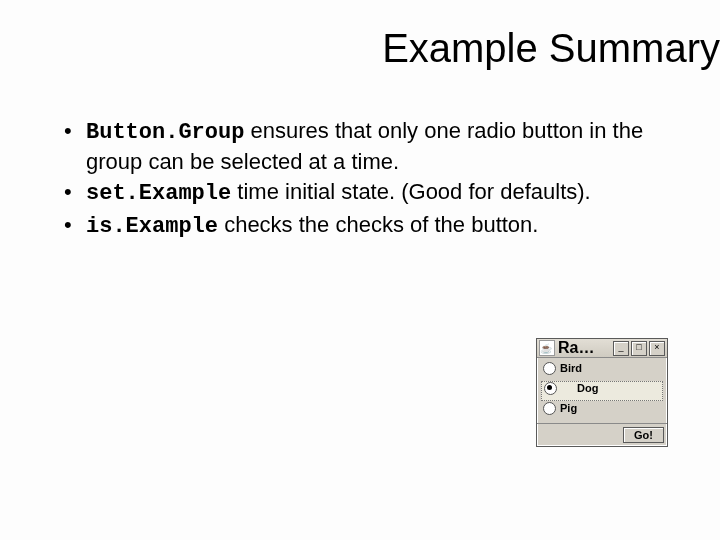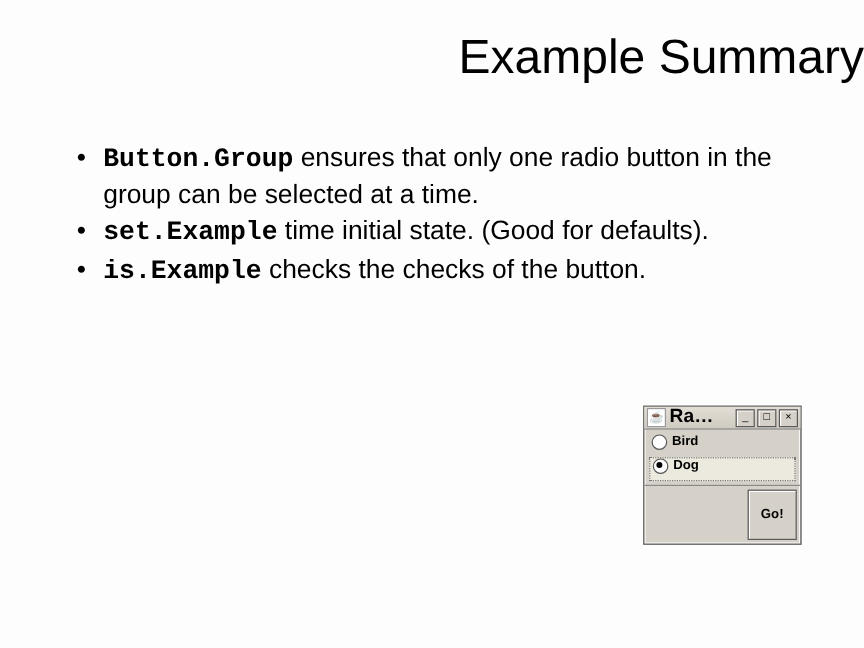--- a/index.html
+++ b/index.html
@@ -70,40 +70,40 @@
     font-size:9px;line-height:11px;text-align:center;
     font-family:Arial,sans-serif;
   }
   .opts{padding:4px 4px 2px 4px;}
   .opt{
     display:flex;
     height:18px;
     padding:0 2px;
     margin-bottom:1px;
   }
-  .opt.sel{background:#eceade;border:1px dotted #777;}
+  .opt.sel{background:#eceade;border:1px dotted #777;gap:16px;}
   .radio{
     width:11px;height:11px;border:1px solid #555;border-radius:50%;
     background:#fff;margin-right:4px;position:relative;flex:0 0 11px;
   }
   .opt.sel .radio::after{
     content:"";position:absolute;left:2px;top:2px;width:5px;height:5px;
     background:#000;border-radius:50%;
   }
   .olabel{font-weight:700;font-size:11px;}
   .bbar{
     border-top:1px solid #8a8a8a;
     display:flex;justify-content:flex-end;
     padding:3px;
   }
   .go{
     background:#d5d1c8;border:1px solid #5a5a5a;
     box-shadow:1px 1px 0 #fff inset;
     font-size:11px;font-weight:700;
-    padding:14px 10px;
+    padding:1px 10px;
   }
 </style>
 </head>
 <body>
 
 <div class="title">Example Summary</div>
 
 <div class="bullets">
   <ul>
     <li>
@@ -128,17 +128,21 @@
   </div>
   <div class="opts">
     <div class="opt">
       <span class="radio"></span>
       <span class="olabel">Bird</span>
     </div>
     <div class="opt sel">
       <span class="radio"></span>
       <span class="olabel">Dog</span>
     </div>
+    <div class="opt">
+      <span class="radio"></span>
+      <span class="olabel">Pig</span>
+    </div>
   </div>
   <div class="bbar">
     <span class="go">Go!</span>
   </div>
 </div>
 
 </body></html>

